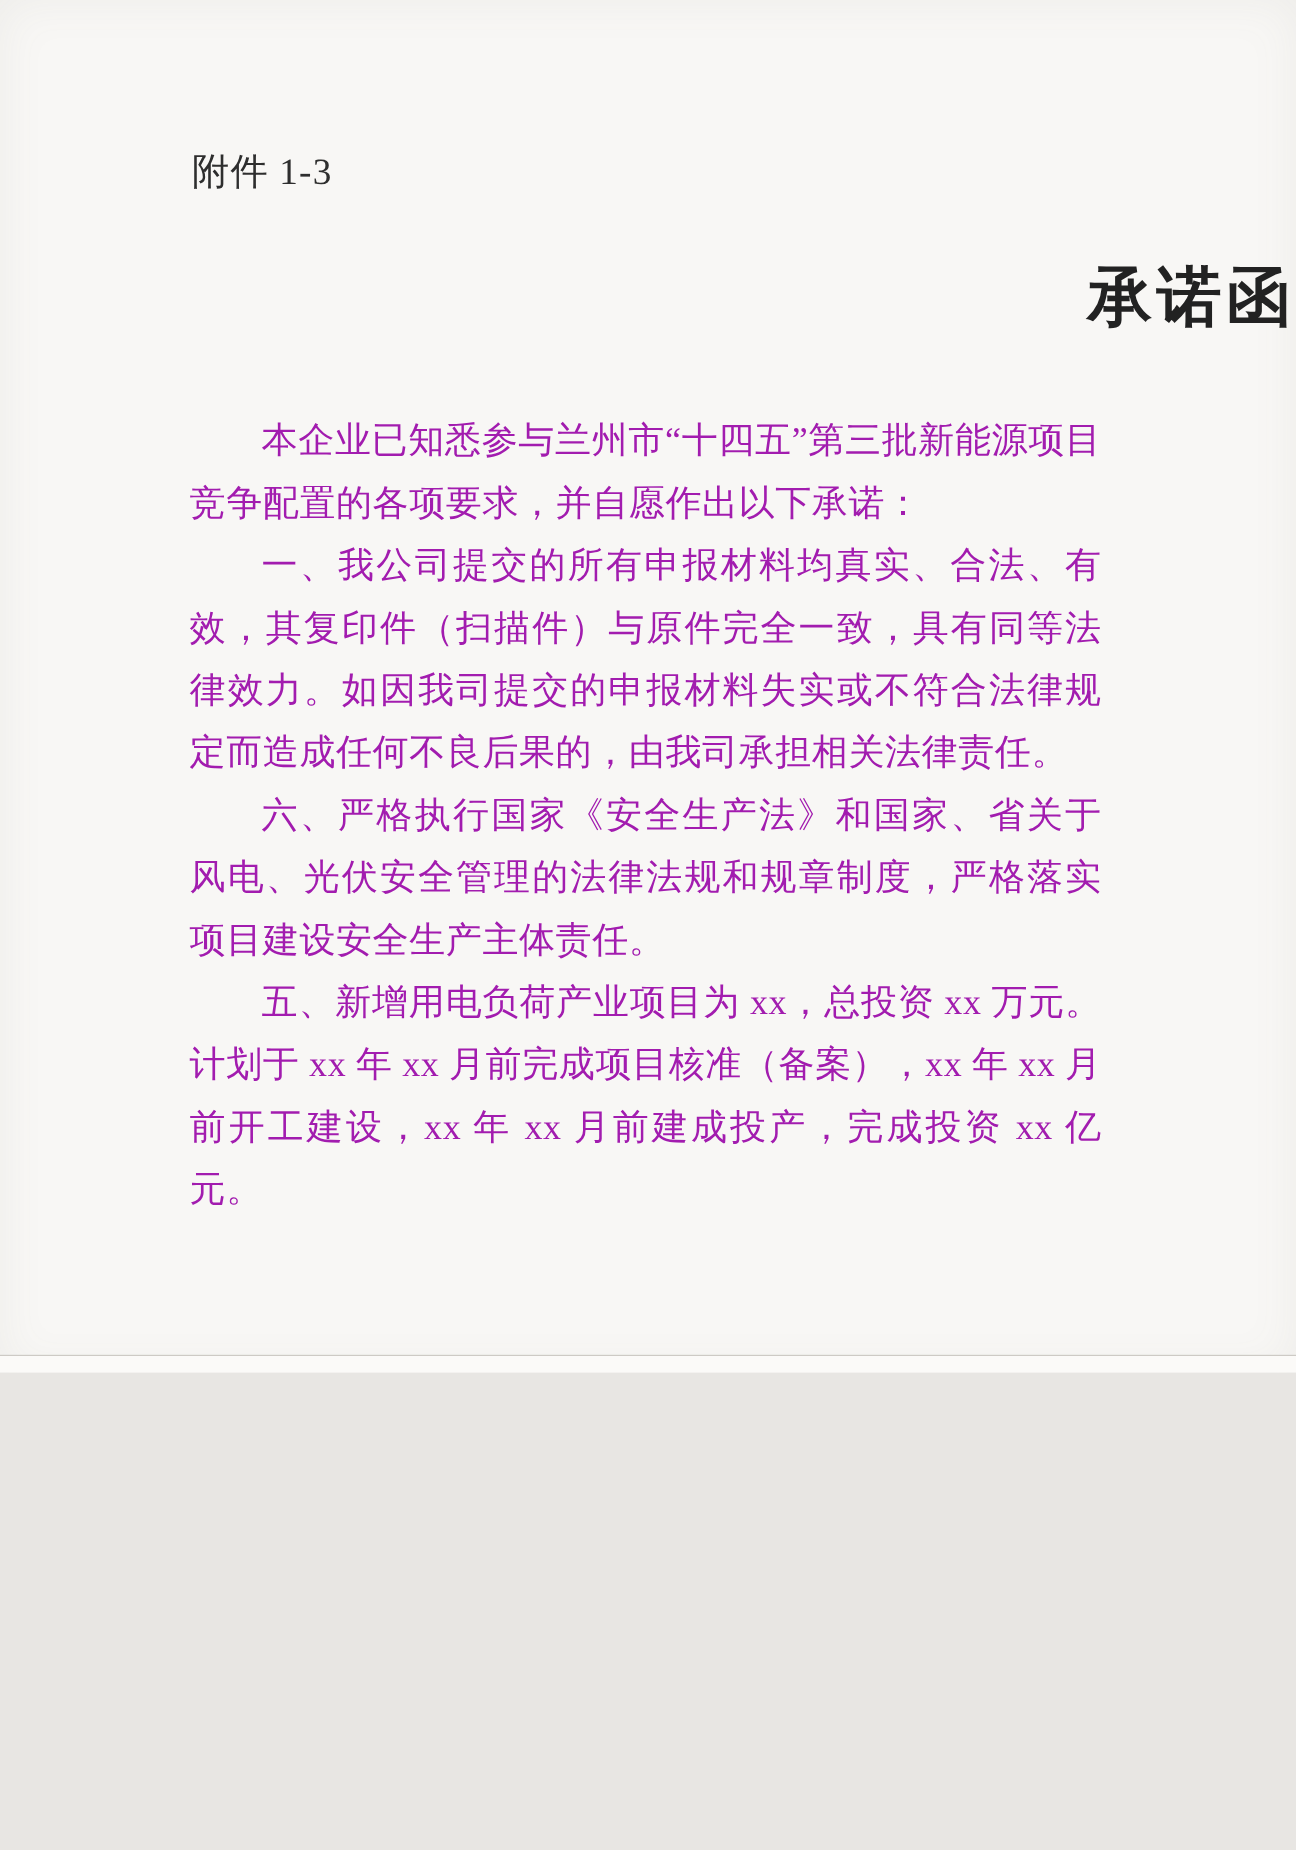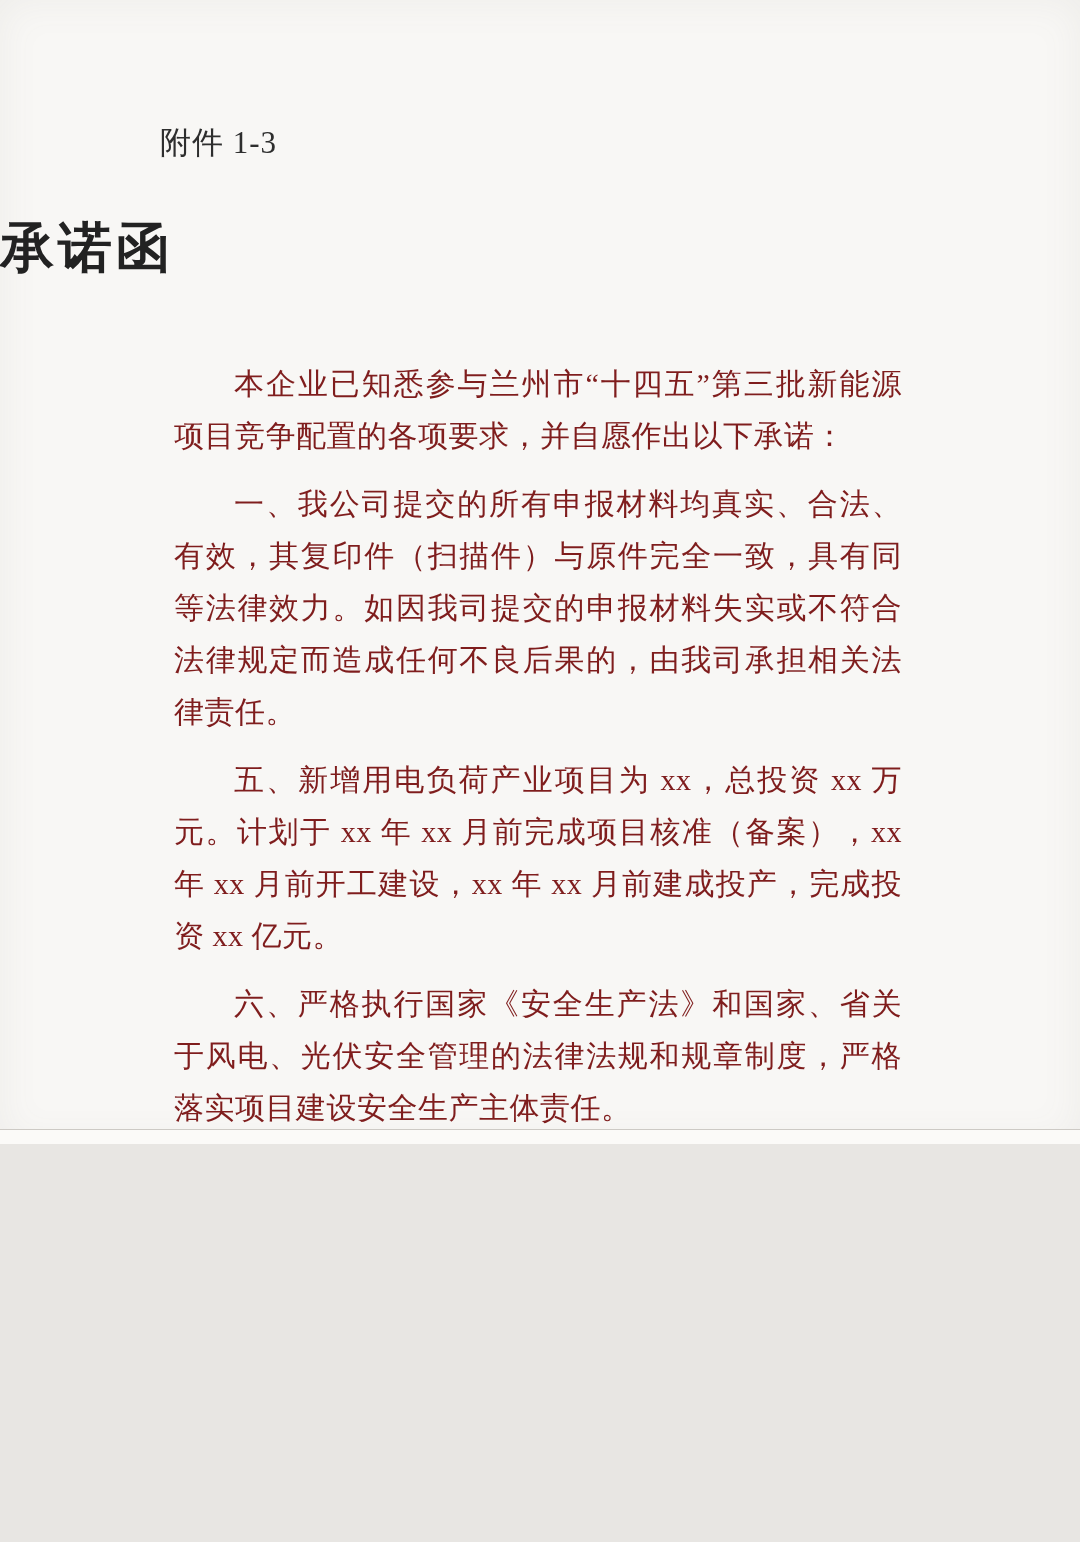--- a/index.html
+++ b/index.html
@@ -25,39 +25,39 @@
     font-size: 31px;
     letter-spacing: 1px;
     color: #2e2e2e;
   }
   .doc-title {
     position: absolute;
     left: 0;
     top: 212px;
     width: 100%;
     margin: 0;
-    text-align: left;
+    text-align: right;
     font-size: 54px;
     font-weight: bold;
     letter-spacing: 4px;
     color: #222;
   }
   .doc-body {
     position: absolute;
     left: 158px;
     top: 342px;
     width: 760px;
   }
   .doc-body p {
-    margin: 16px;
+    margin: 0;
     font-size: 30px;
     line-height: 52px;
     text-align: justify;
     text-indent: 2em;
-    color: #7f1d1d;
+    color: #a21caf;
     letter-spacing: 0.5px;
   }
   .page-bottom-edge {
     position: absolute;
     left: 0;
     bottom: 14px;
     width: 100%;
     height: 1px;
     background: #cdcac5;
   }
@@ -75,20 +75,20 @@
 
 <div class="page">
 
   <div class="attachment-label">附件 1-3</div>
 
   <h1 class="doc-title">承诺函</h1>
 
   <div class="doc-body">
     <p>本企业已知悉参与兰州市“十四五”第三批新能源项目竞争配置的各项要求，并自愿作出以下承诺：</p>
     <p>一、我公司提交的所有申报材料均真实、合法、有效，其复印件（扫描件）与原件完全一致，具有同等法律效力。如因我司提交的申报材料失实或不符合法律规定而造成任何不良后果的，由我司承担相关法律责任。</p>
+    <p>六、严格执行国家《安全生产法》和国家、省关于风电、光伏安全管理的法律法规和规章制度，严格落实项目建设安全生产主体责任。</p>
     <p>五、新增用电负荷产业项目为 xx，总投资 xx 万元。计划于 xx 年 xx 月前完成项目核准（备案），xx 年 xx 月前开工建设，xx 年 xx 月前建成投产，完成投资 xx 亿元。</p>
-    <p>六、严格执行国家《安全生产法》和国家、省关于风电、光伏安全管理的法律法规和规章制度，严格落实项目建设安全生产主体责任。</p>
   </div>
 
   <div class="page-bottom-edge"></div>
   <div class="page-bottom-strip"></div>
 
 </div>
 
 </body></html>

